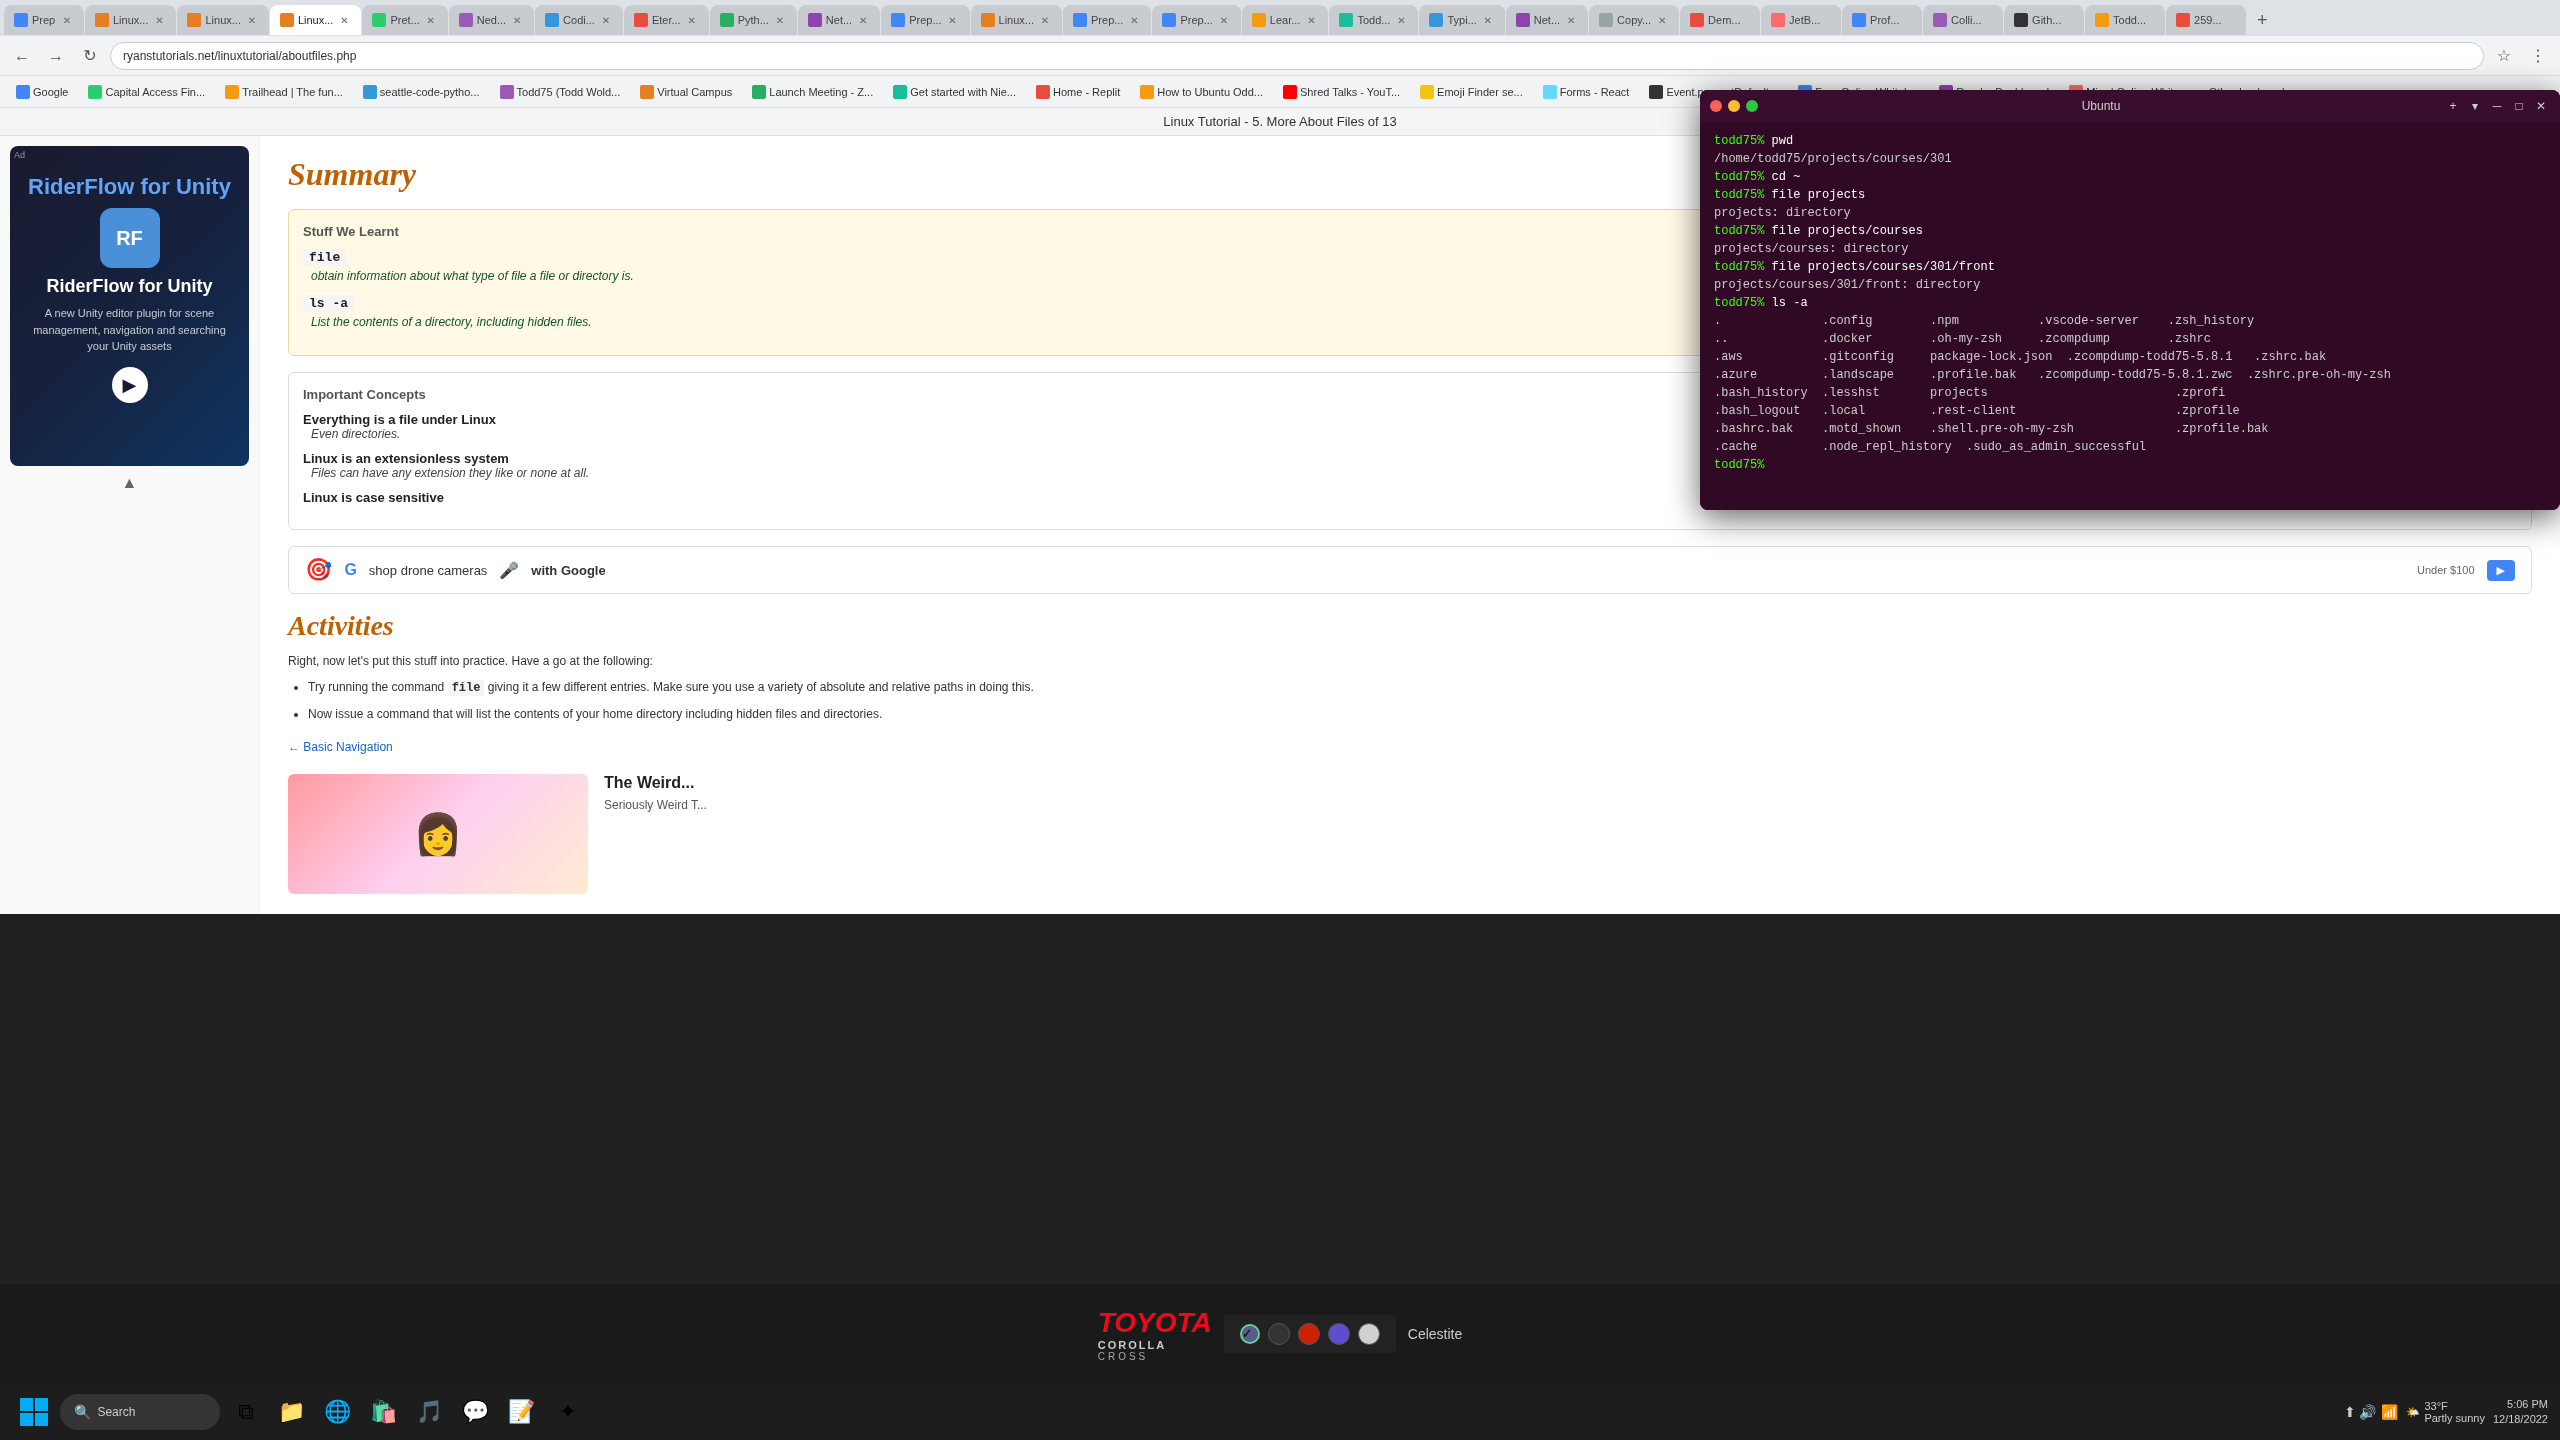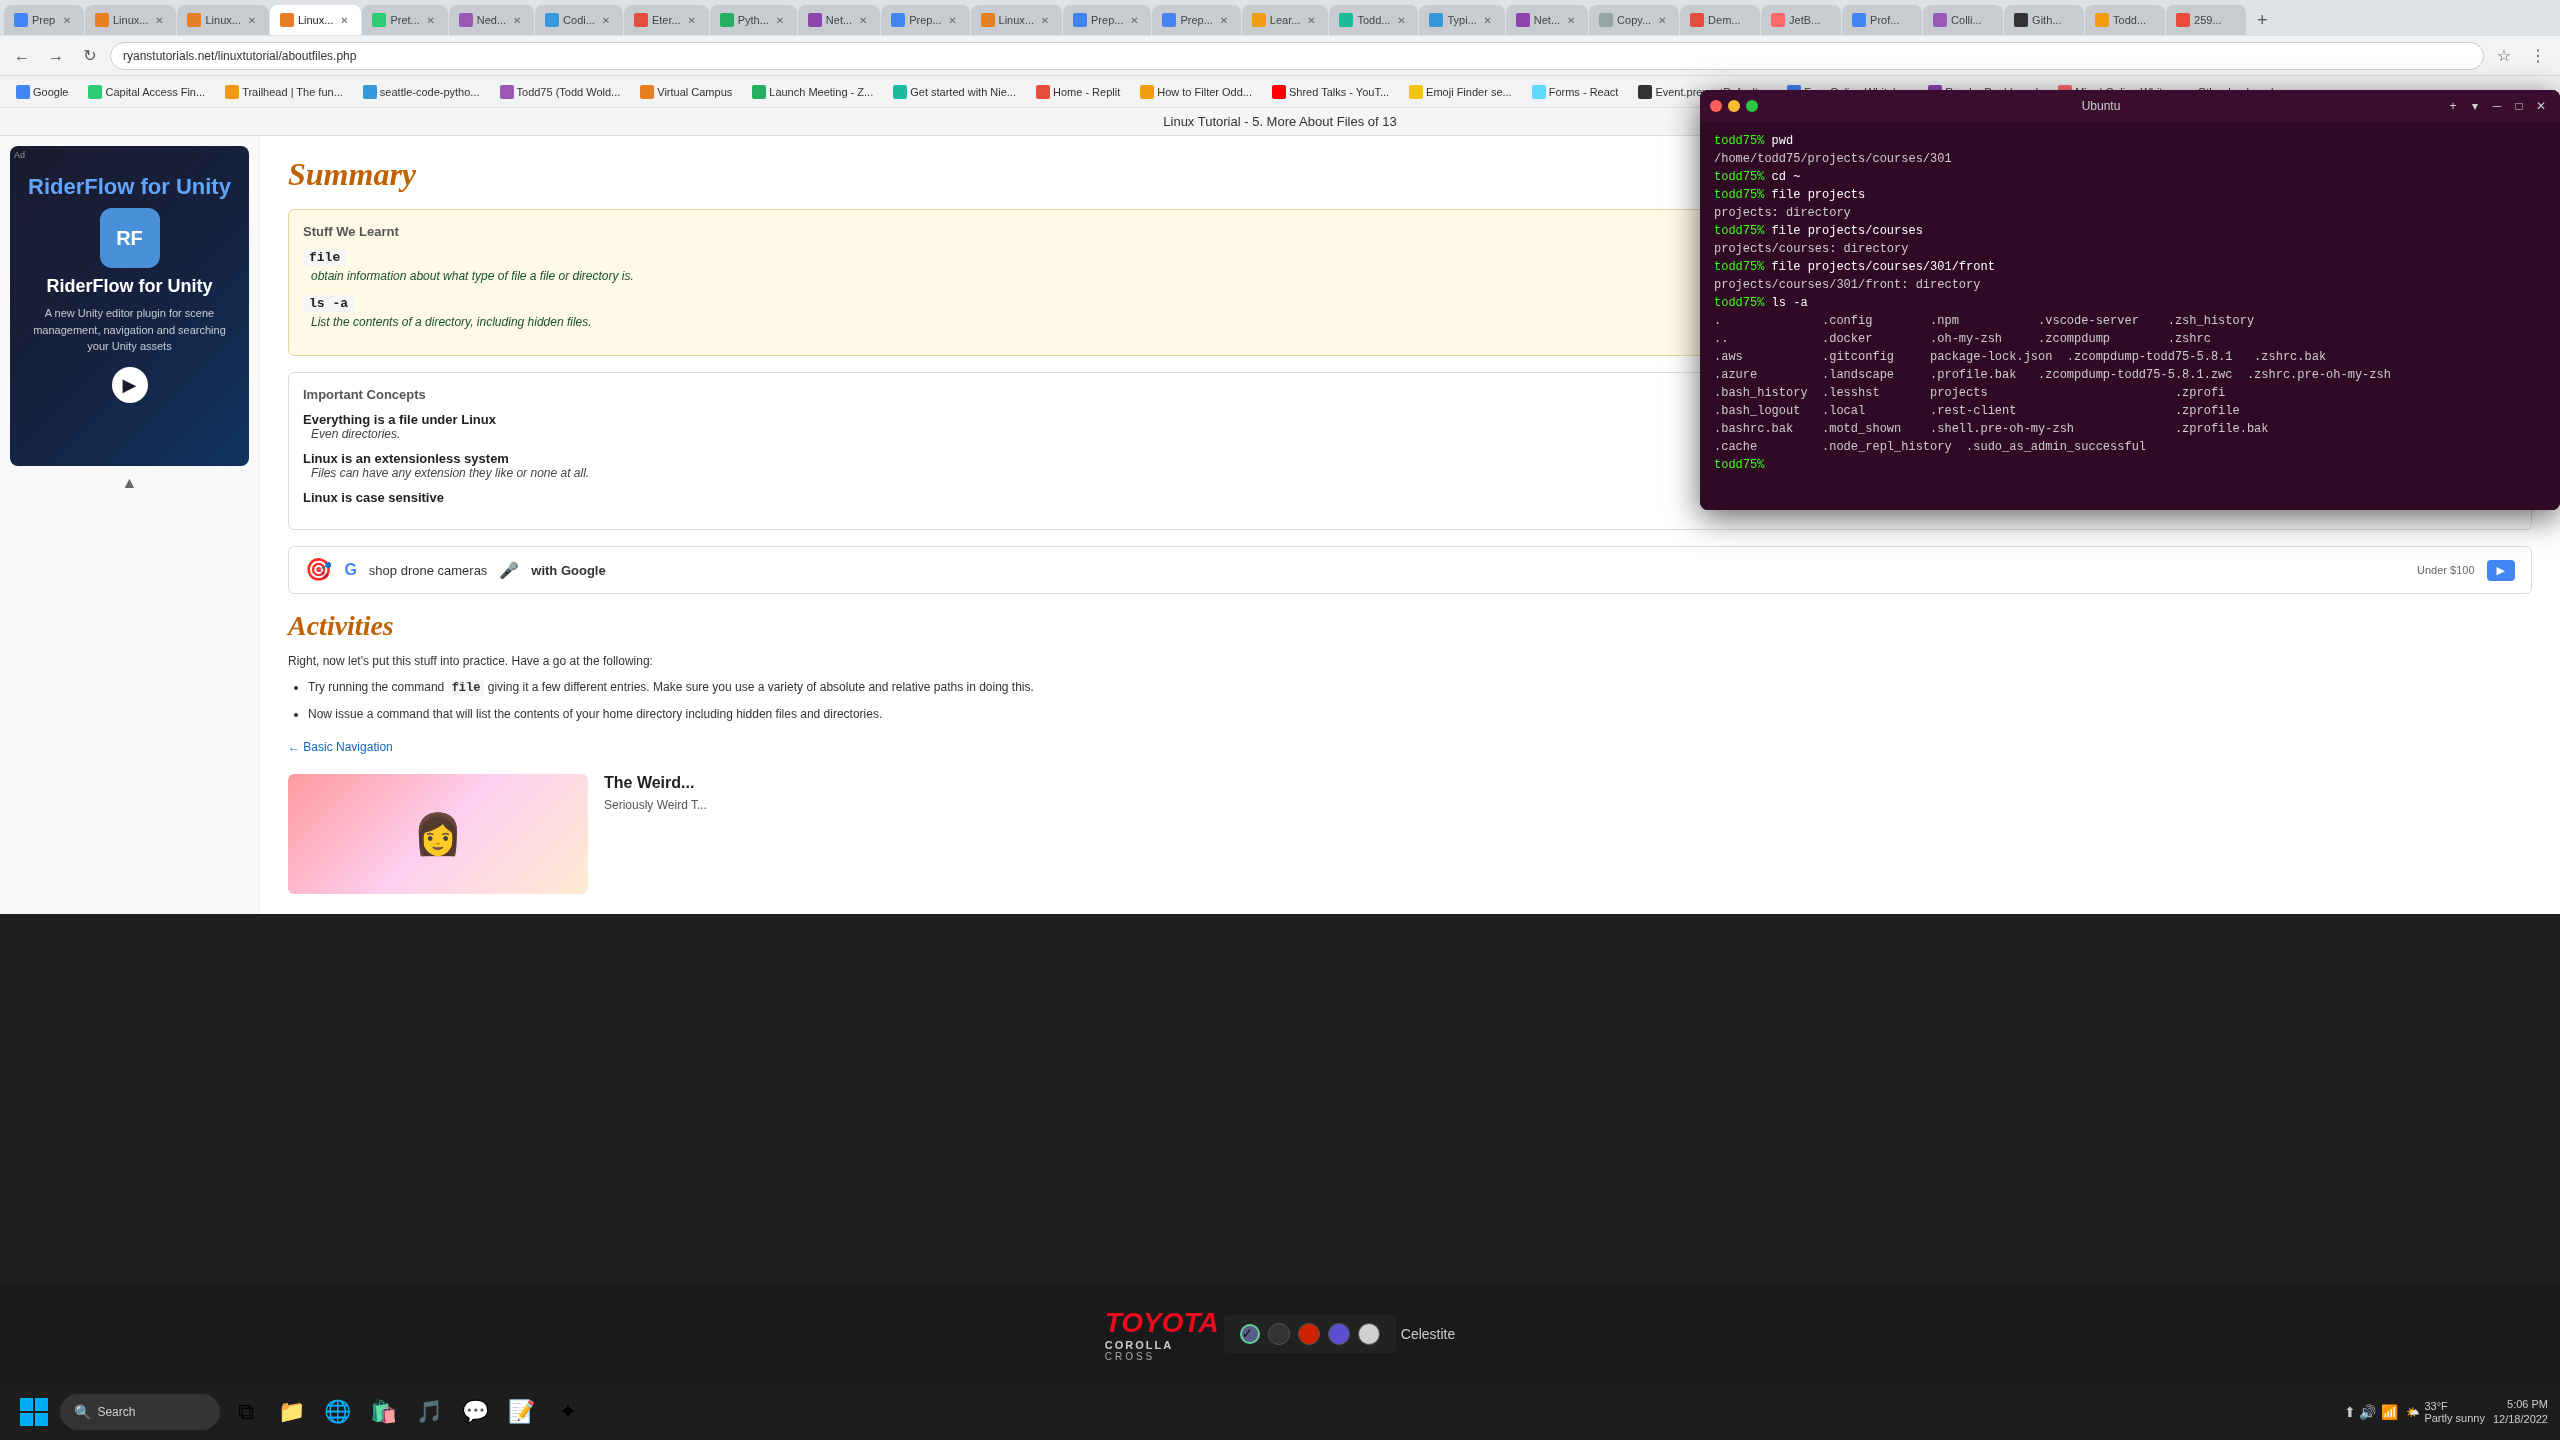--- a/index.html
+++ b/index.html
@@ -628,21 +628,21 @@
       background: #1a1a1a;
       display: flex;
       align-items: center;
       justify-content: center;
       z-index: 500;
     }
 
     .bottom-ad-inner {
       display: flex;
       align-items: center;
-      gap: 5px;
+      gap: 12px;
     }
 
     .toyota-logo {
       font-size: 28px;
       font-weight: bold;
       color: #eb0a1e;
       font-style: italic;
     }
 
     .celestite-text {
@@ -838,21 +838,21 @@
     <div class="bookmark-item">
       <div class="bk-icon" style="background:#1abc9c"></div>
       <span>Get started with Nie...</span>
     </div>
     <div class="bookmark-item">
       <div class="bk-icon" style="background:#e74c3c"></div>
       <span>Home - Replit</span>
     </div>
     <div class="bookmark-item">
       <div class="bk-icon" style="background:#f39c12"></div>
-      <span>How to Filter Odd...</span>
+      <span>How to Ubuntu Odd...</span>
     </div>
     <div class="bookmark-item">
       <div class="bk-icon" style="background:#ff0000"></div>
       <span>Shred Talks - YouT...</span>
     </div>
     <div class="bookmark-item">
       <div class="bk-icon" style="background:#f1c40f"></div>
       <span>Emoji Finder se...</span>
     </div>
     <div class="bookmark-item">

